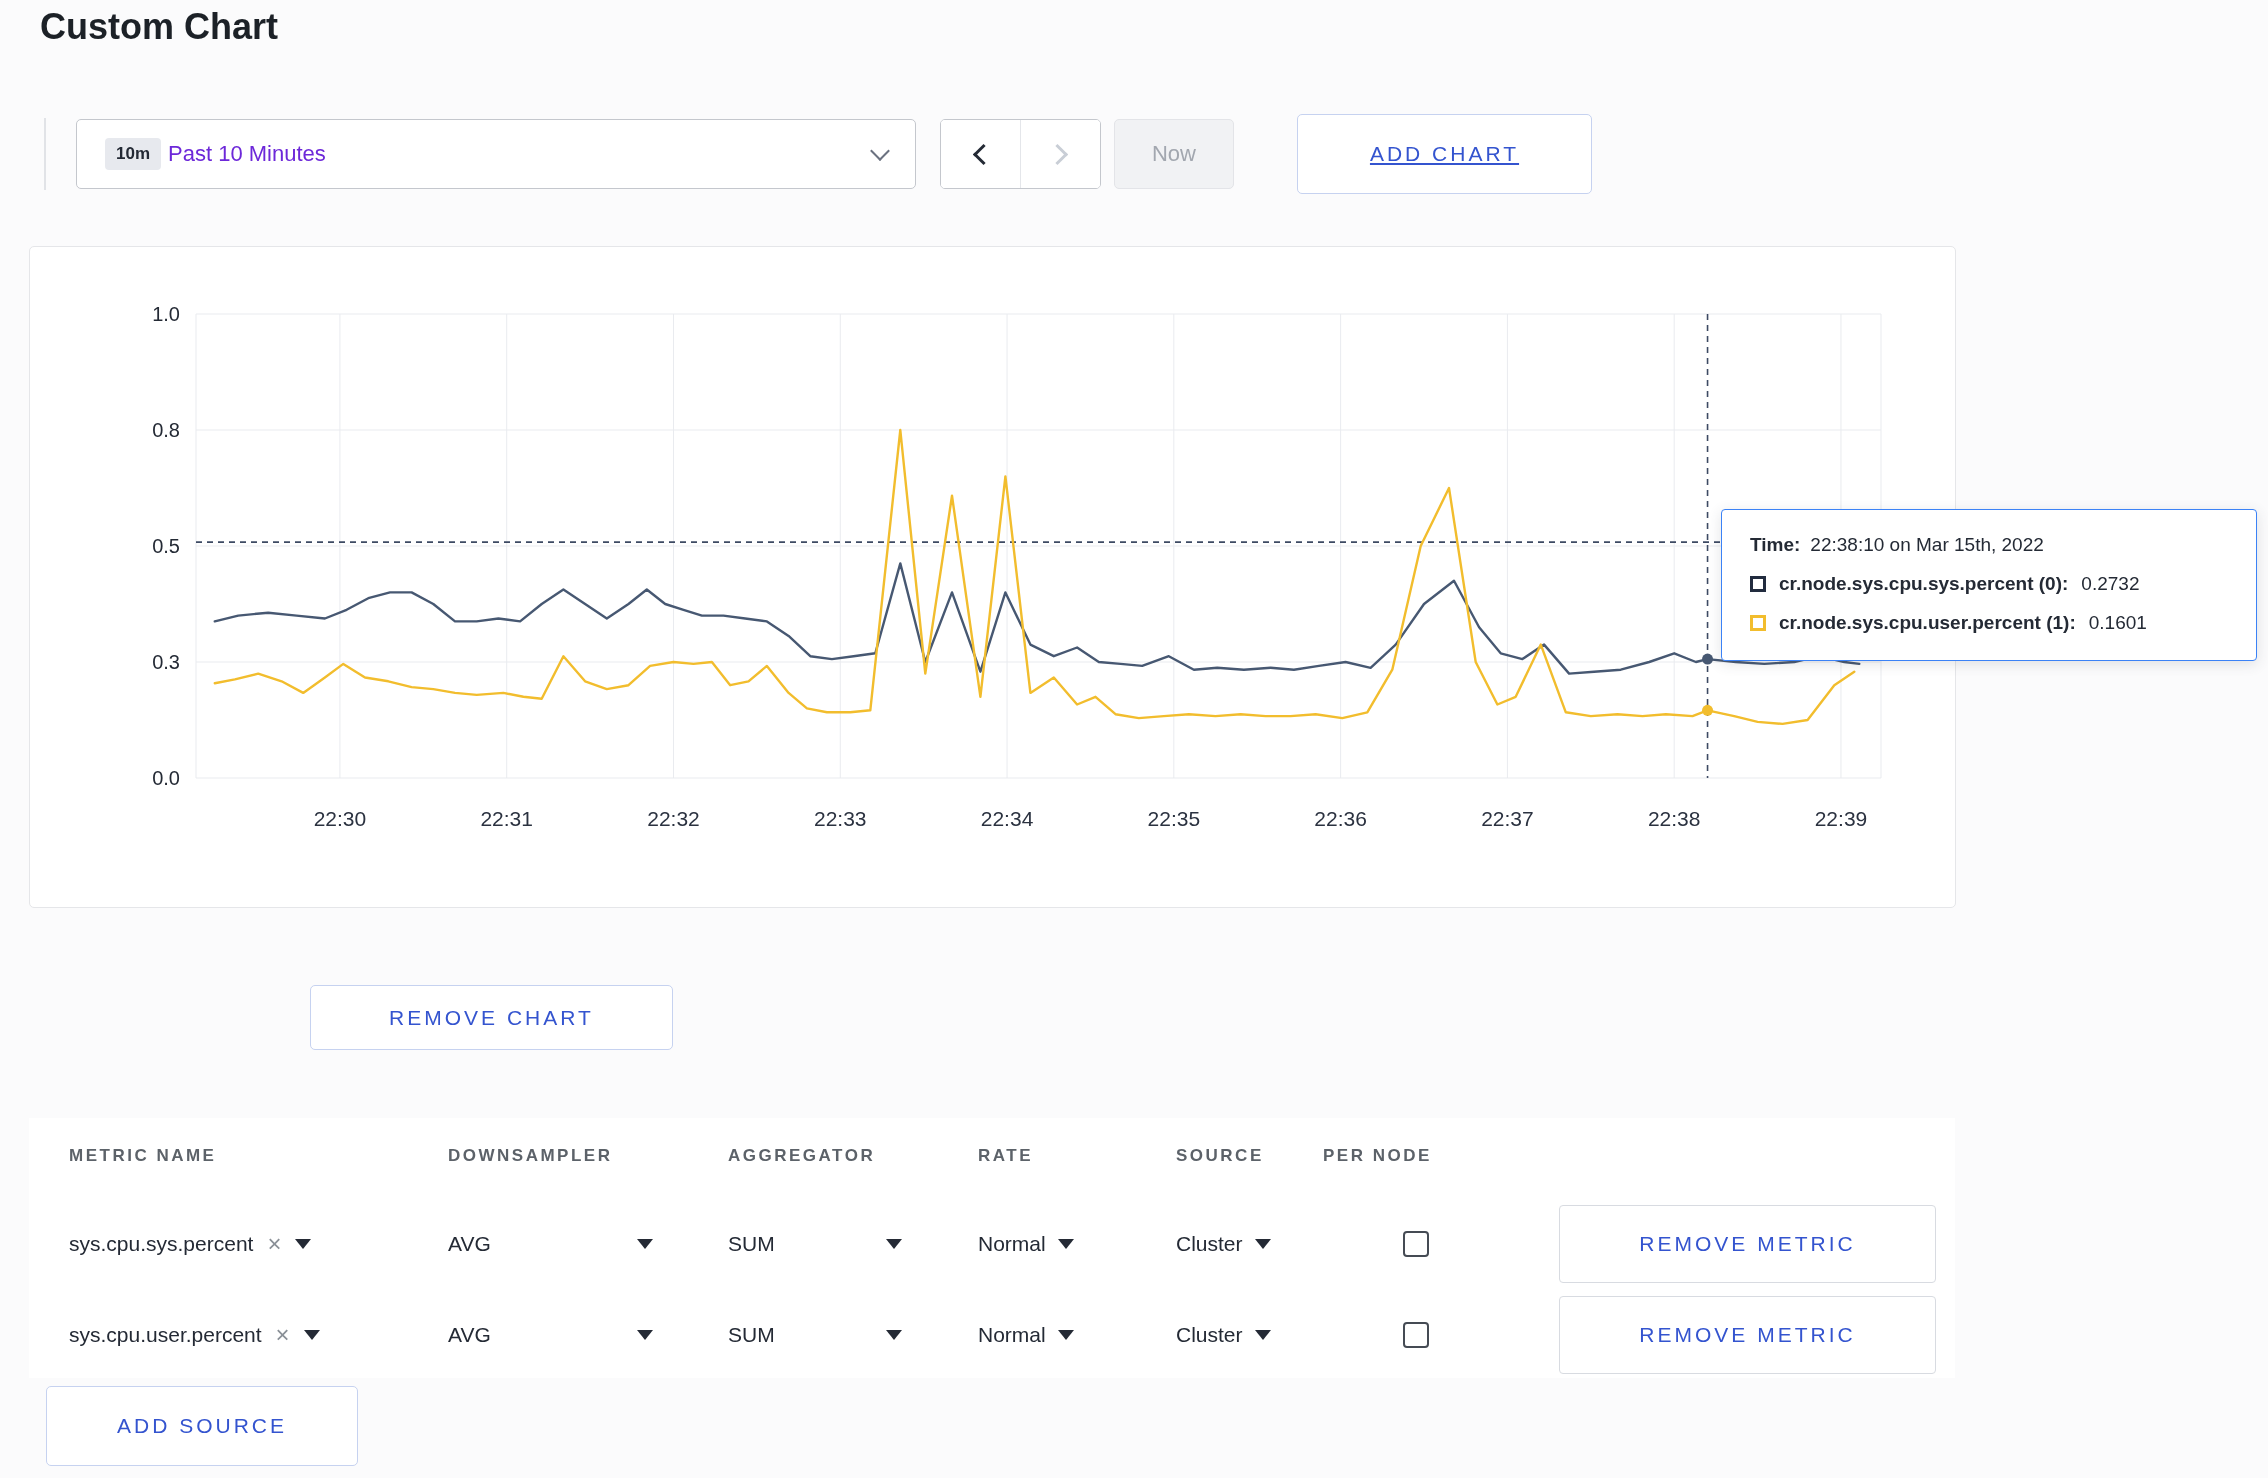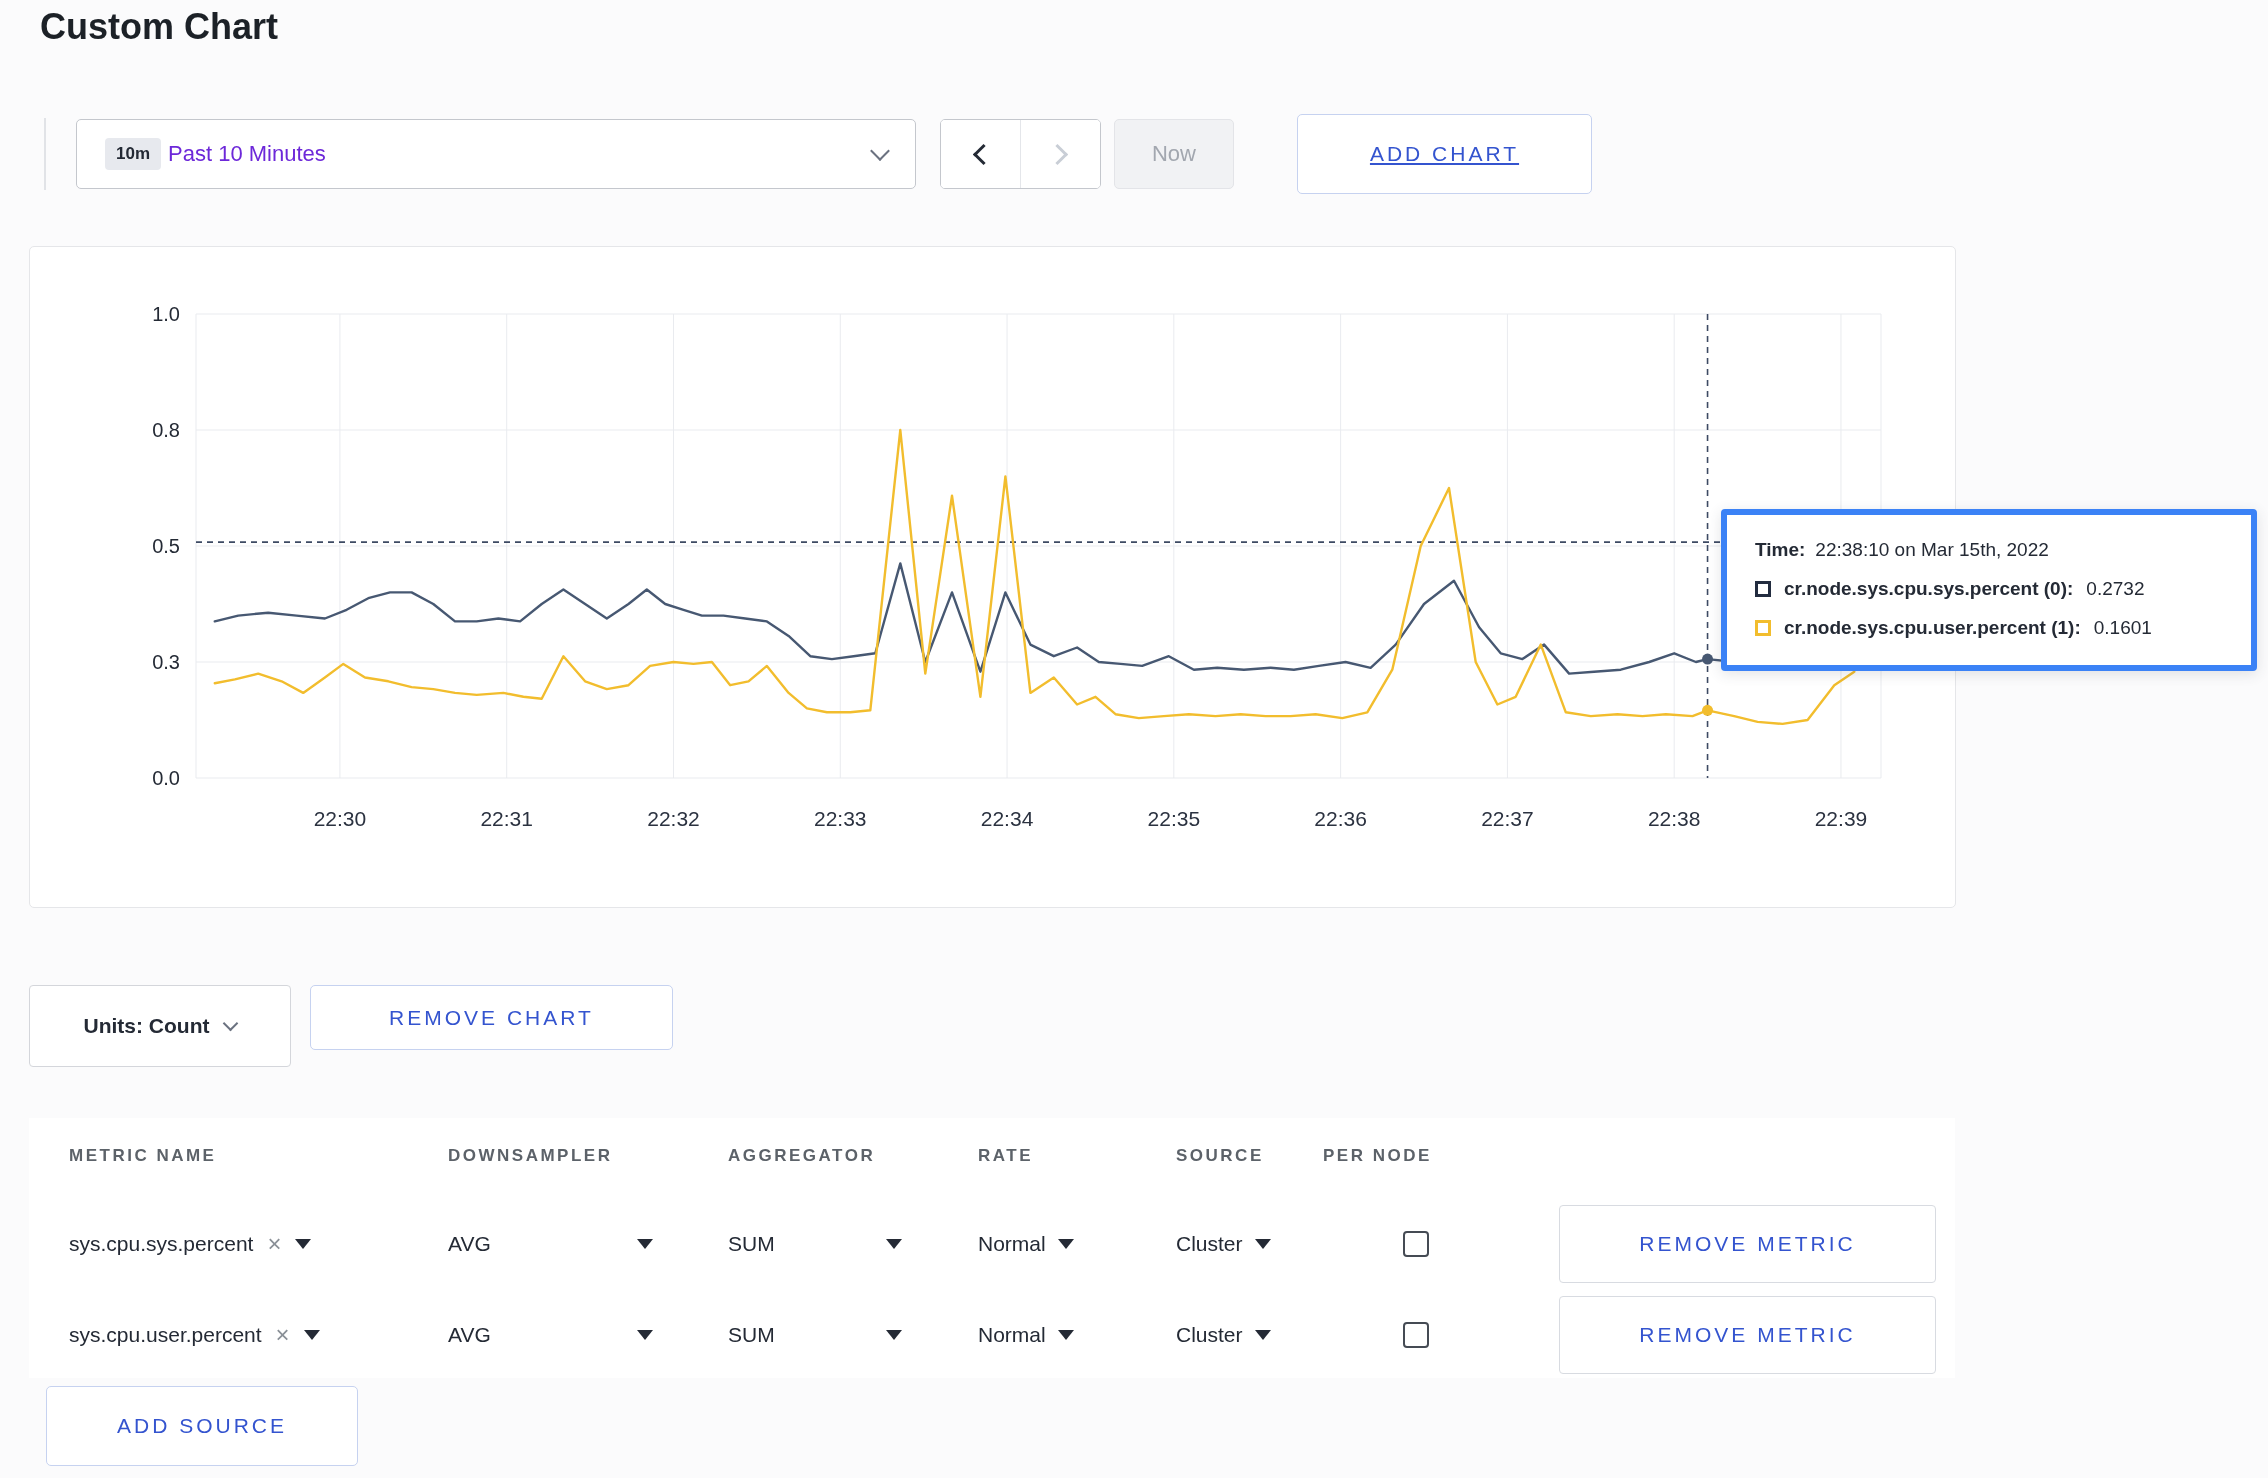--- a/index.html
+++ b/index.html
@@ -34,21 +34,21 @@
     border:1px solid #e5e6e9; border-radius:5px; }
   #chart-svg { position:absolute; left:196px; top:314px; overflow:visible; }
   #chart-svg .grid { stroke:#e9ebef; stroke-width:1; }
   #chart-svg .dash { stroke:#3d4a63; stroke-width:1.6; stroke-dasharray:6 5; }
   #chart-svg text { font-family:"Liberation Sans", sans-serif; }
   #chart-svg .ay { font-size:20px; fill:#242a35; }
   #chart-svg .ax { font-size:21px; fill:#2b3240; }
 
   
   .tooltip { position:absolute; left:1721px; top:509px; width:536px; background:#fff; z-index:5;
-    border:6px solid #3b82f6; border-radius:4px; box-shadow:0 3px 14px rgba(60,64,80,.14); padding:24px 28px 26px 28px; }
+    border:1px solid #3b82f6; border-radius:4px; box-shadow:0 3px 14px rgba(60,64,80,.14); padding:24px 28px 26px 28px; }
   .tt-time { font-size:19px; color:#242a35; }
   .tt-time-label { font-weight:700; margin-right:10px; }
   .tt-row { display:flex; align-items:center; gap:13px; margin-top:17px; font-size:19px; color:#242a35; }
   .tt-swatch { width:16px; height:16px; border:3px solid #242a35; background:#fff; flex:0 0 auto; }
   .tt-metric { font-weight:700; }
 
   
   .units-btn { position:absolute; left:29px; top:985px; width:262px; height:82px; background:#fff;
     border:1px solid #d4d6db; border-radius:4px; font-size:21px; font-weight:700; color:#242a35;
     display:flex; align-items:center; justify-content:center; gap:16px; cursor:pointer; font-family:inherit; }
@@ -157,24 +157,20 @@
       <span class="tt-metric">cr.node.sys.cpu.sys.percent (0):</span>
       <span class="tt-val">0.2732</span>
     </div>
     <div class="tt-row">
       <span class="tt-swatch" style="border-color: rgb(242, 189, 45);"></span>
       <span class="tt-metric">cr.node.sys.cpu.user.percent (1):</span>
       <span class="tt-val">0.1601</span>
     </div>
   </div>
 
-  <button class="units-btn">
-    <span>Units: Count</span>
-    <span class="units-chev"></span>
-  </button>
   <button class="blue-outline-btn remove-chart-btn">REMOVE CHART</button>
 
   <div class="metrics-panel">
     <div class="thead">
       <span class="th th-metric">METRIC NAME</span>
       <span class="th th-ds">DOWNSAMPLER</span>
       <span class="th th-ag">AGGREGATOR</span>
       <span class="th th-rate">RATE</span>
       <span class="th th-src">SOURCE</span>
       <span class="th th-node">PER NODE</span>

